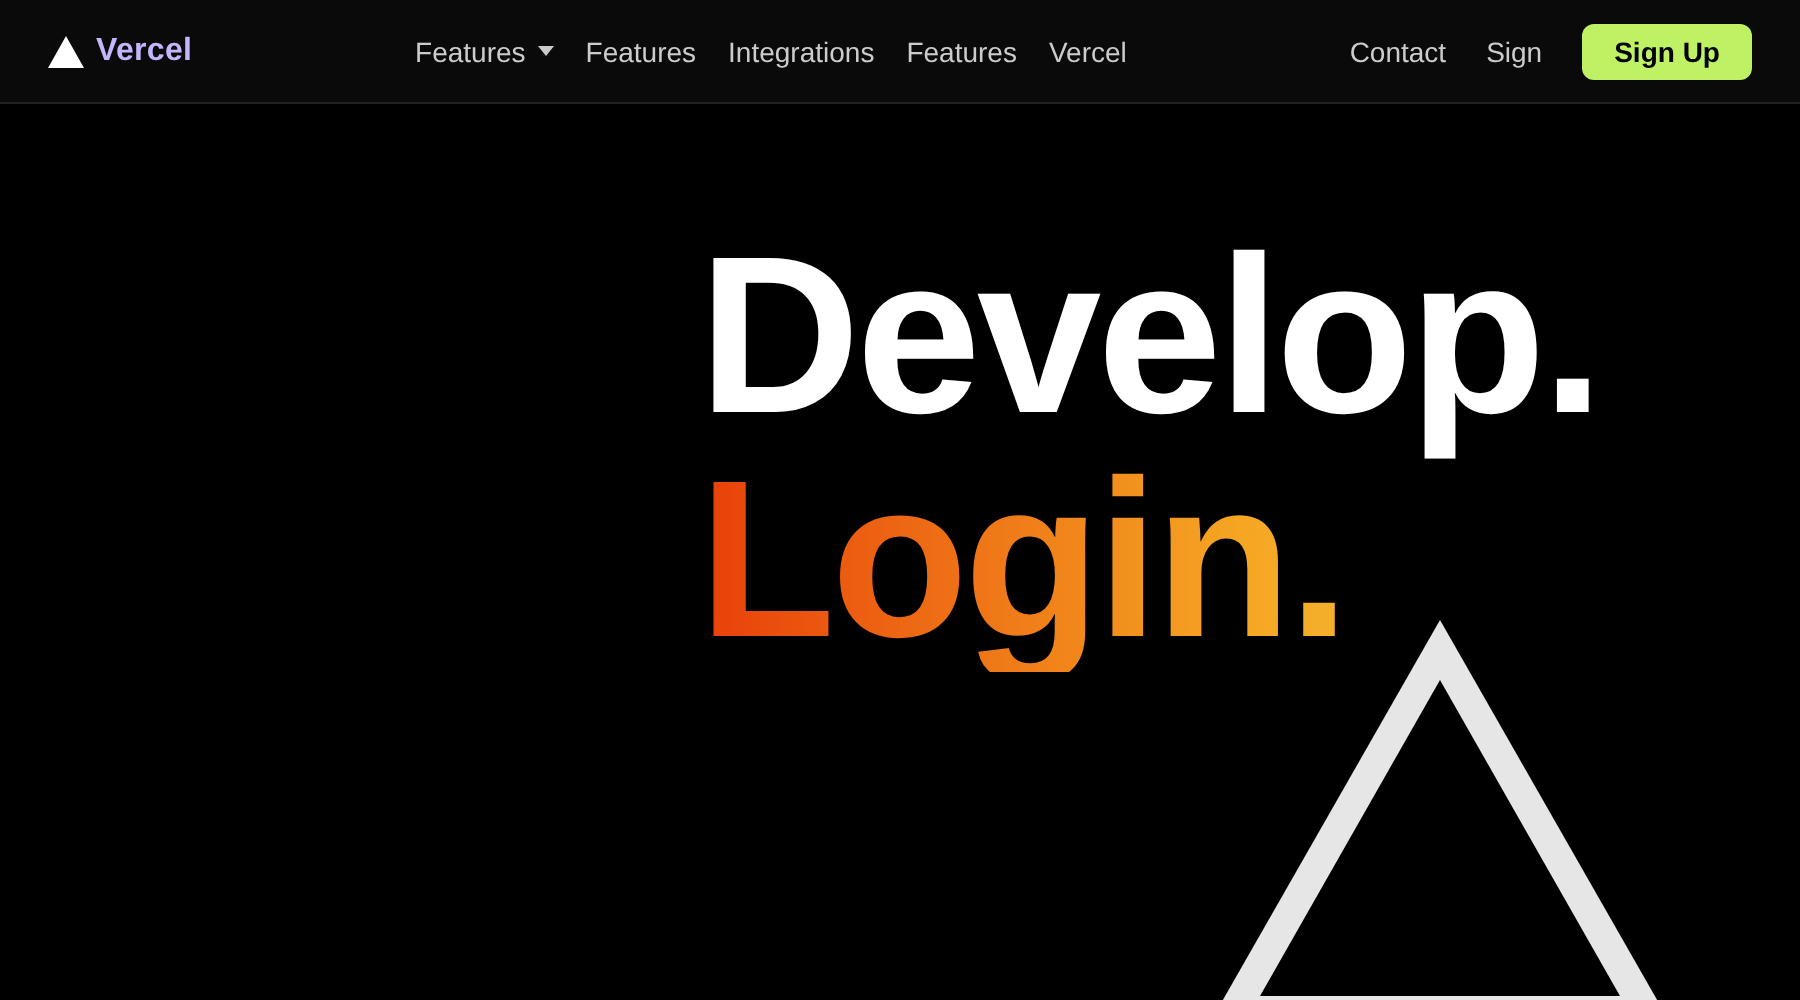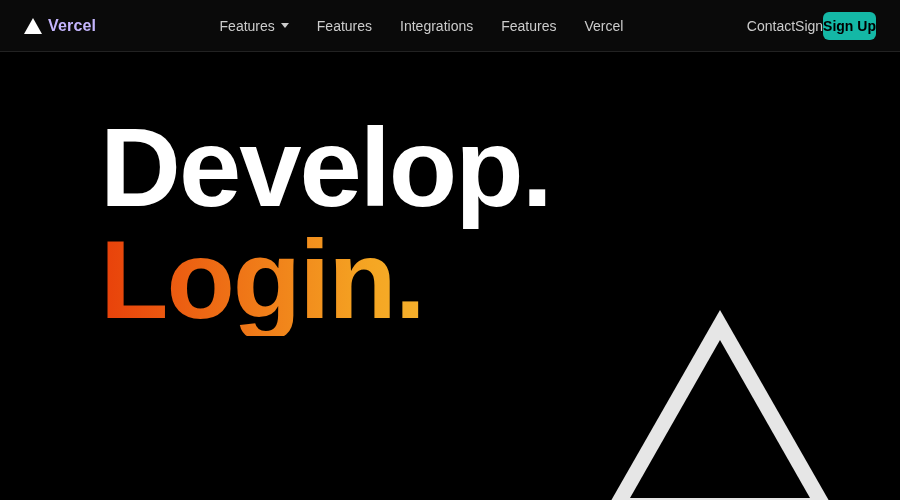--- a/index.html
+++ b/index.html
@@ -45,21 +45,21 @@
     .logo-text {
       color: #c4b5fd;
       font-size: 16px;
       font-weight: 600;
       letter-spacing: 0.01em;
     }
 
     .nav-center {
       display: flex;
       align-items: center;
-      gap: 28px;
+      gap: 16px;
     }
 
     .nav-link {
       color: #ccc;
       font-size: 14px;
       text-decoration: none;
       cursor: pointer;
       display: flex;
       align-items: center;
       gap: 4px;
@@ -71,47 +71,48 @@
       height: 0;
       border-left: 4px solid transparent;
       border-right: 4px solid transparent;
       border-top: 5px solid #ccc;
       margin-left: 2px;
     }
 
     .nav-right {
       display: flex;
       align-items: center;
+      gap: 20px;
     }
 
     .nav-right-link {
       color: #ccc;
       font-size: 14px;
       text-decoration: none;
       cursor: pointer;
     }
 
     .signup-btn {
       color: #000;
-      background: #14b8a6;
+      background: #bef264;
       border: none;
-      padding: 6px 0;
+      padding: 6px 16px;
       border-radius: 6px;
       font-size: 14px;
       font-weight: 600;
       cursor: pointer;
     }
 
     
     .hero {
       background: #000;
       height: 448px;
       display: flex;
       align-items: flex-start;
-      justify-content: flex-start;
+      justify-content: flex-end;
       padding: 60px 100px 0 100px;
       position: relative;
       overflow: hidden;
     }
 
     .hero-text-block {
       display: flex;
       flex-direction: column;
       line-height: 1.05;
     }

